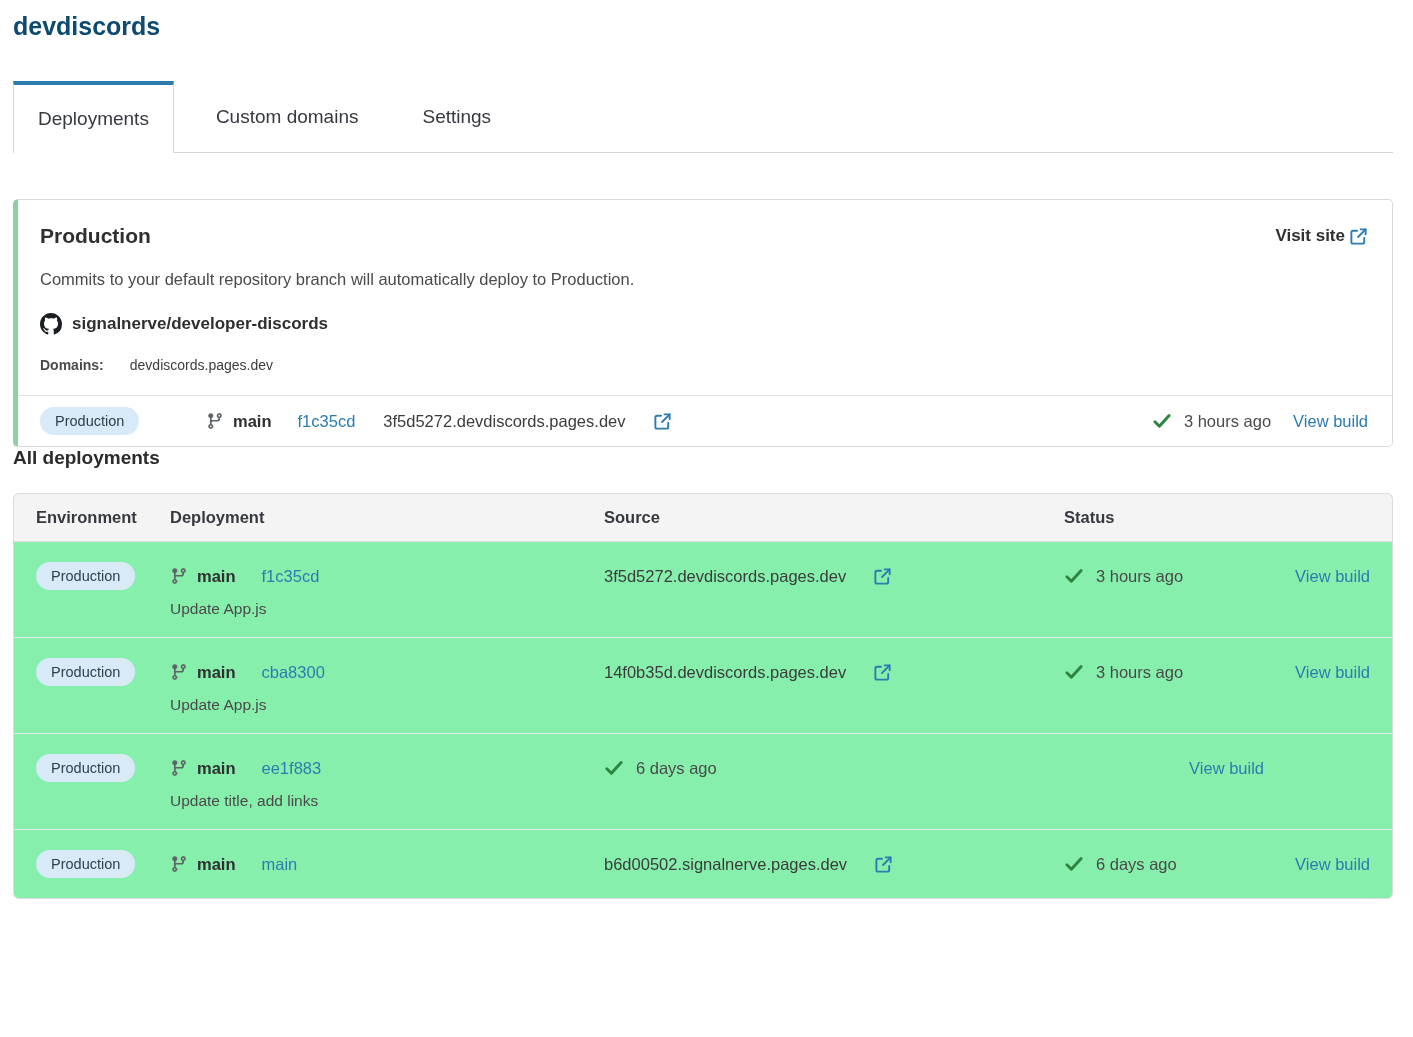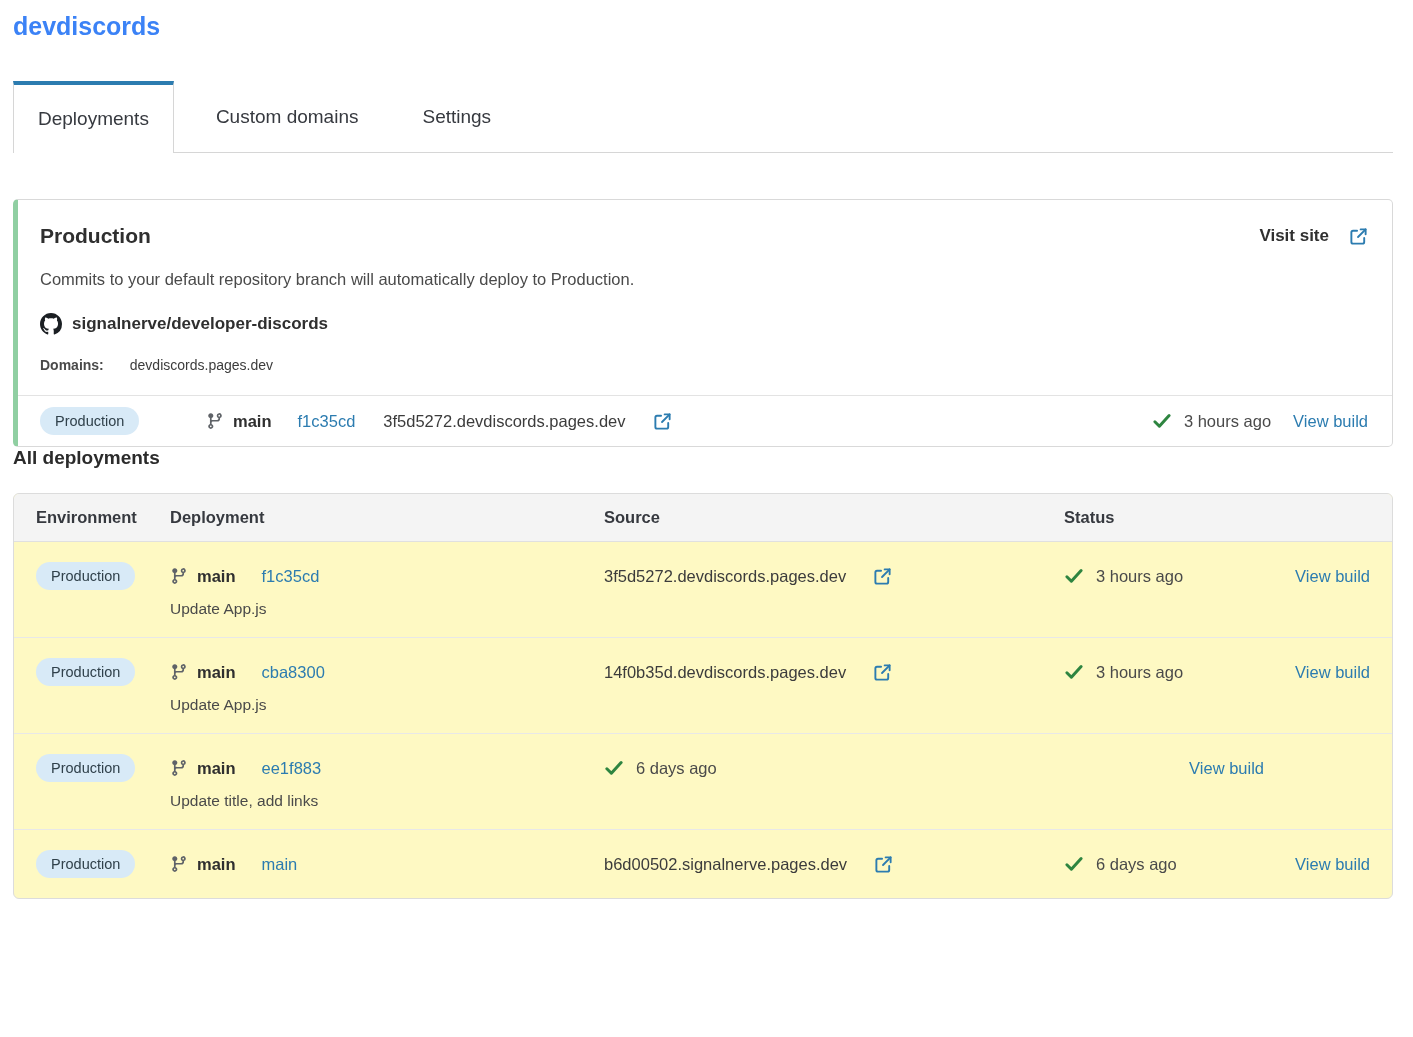--- a/index.html
+++ b/index.html
@@ -9,21 +9,21 @@
     background: #ffffff;
     color: #313131;
     overflow: hidden;
   }
   .wrap { padding: 0 20px 0 13px; }
 
   
   .page-title {
     font-size: 25px;
     font-weight: 700;
-    color: #3b82f6;
+    color: #0c4a6e;
     padding-top: 12px;
   }
 
   
   .tabbar {
     display: flex;
     align-items: stretch;
     margin-top: 40px;
     border-bottom: 1px solid #d6d6d6;
     height: 72px;
@@ -51,21 +51,21 @@
     margin-top: 46px;
     border: 1px solid #d9d9d9;
     border-left: 5px solid #90cfa2;
     border-radius: 5px;
     background: #fff;
   }
   .card-top { padding: 24px 24px 22px 22px; }
   .card-head { display: flex; align-items: center; justify-content: space-between; }
   .card-title { font-size: 21px; font-weight: 700; color: #2f2f2f; }
   .visit-site {
-    display: flex; align-items: center; gap: 20px;
+    display: flex; align-items: center; gap: 4px;
     font-size: 17px; font-weight: 600; color: #303030; cursor: pointer;
   }
   .card-desc { margin-top: 22px; font-size: 16.5px; color: #4a4a4a; }
   .repo-row { margin-top: 24px; display: flex; align-items: center; gap: 10px; }
   .repo-name { font-size: 17px; font-weight: 700; color: #2f2f2f; }
   .domains-row { margin-top: 22px; display: flex; align-items: baseline; }
   .domains-label { font-size: 14px; font-weight: 600; color: #4a4a4a; }
   .domains-value { font-size: 14px; color: #3c3c3c; margin-left: 26px; }
 
   .card-deploy-row {
@@ -104,21 +104,21 @@
   .section-title {
     font-size: 19px;
     font-weight: 700;
     color: #2b2b2b;
   }
   .table {
     margin-top: 24px;
     border: 1px solid #dcdcdc;
     border-radius: 6px;
     overflow: hidden;
-    background: #fef9c3;
+    background: #86efac;
   }
   .tgrid {
     display: grid;
     grid-template-columns: 134px 434px 460px 200px 1fr;
     align-items: center;
     padding: 0 22px;
   }
   .thead {
     background: #f4f4f4;
     border-bottom: 1px solid #e0e0e0;

